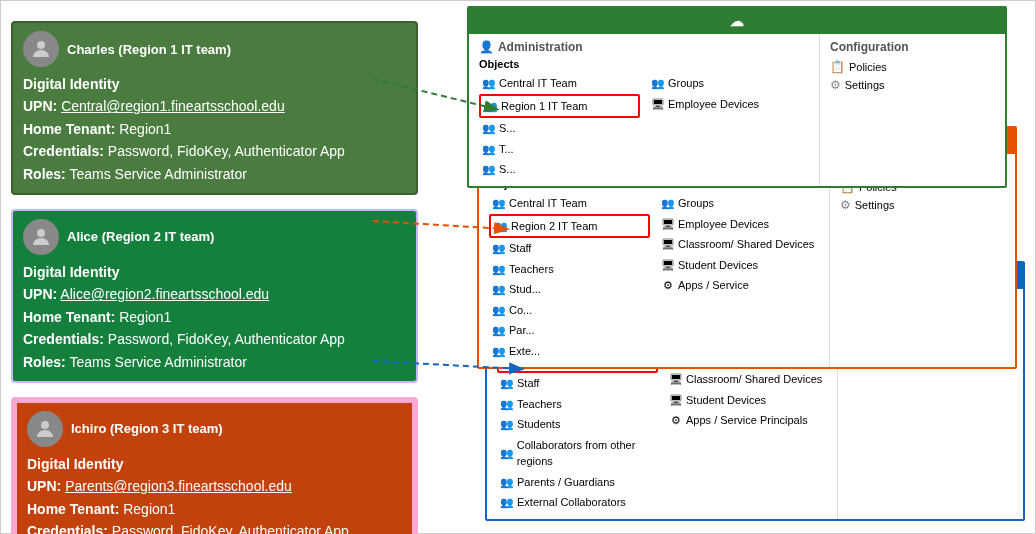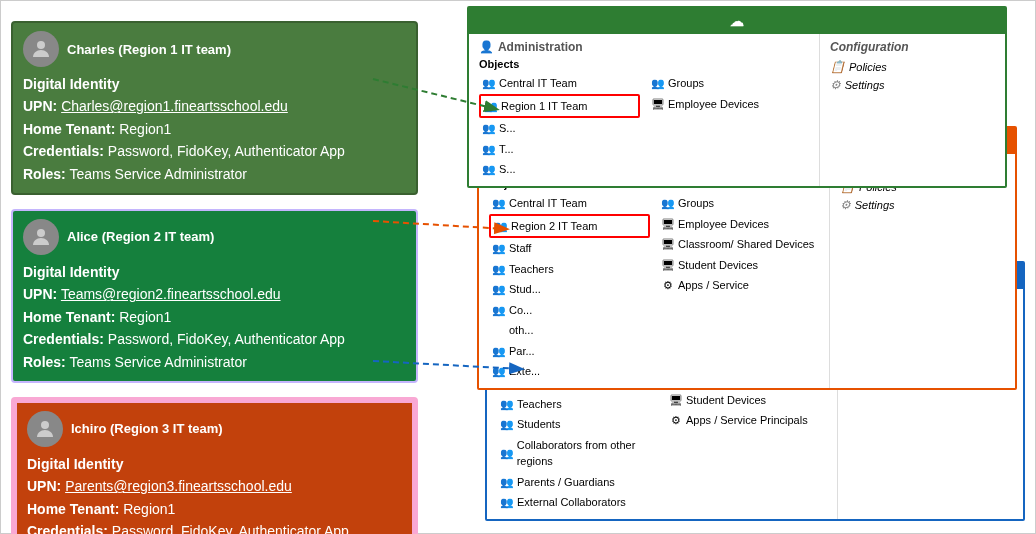--- a/index.html
+++ b/index.html
@@ -101,21 +101,21 @@
 
     .tenant-body {
       display: flex;
       gap: 0;
     }
     .tenant-section {
       padding: 6px 10px;
       border-right: 1px solid #ddd;
       flex: 1;
     }
-    .tenant-section:last-child { border-right: none; font-style: italic; }
+    .tenant-section:last-child { border-right: none; }
     .section-title {
       font-size: 12px;
       font-weight: bold;
       color: #555;
       margin-bottom: 4px;
       display: flex;
       align-items: center;
       gap: 4px;
     }
     .section-title .admin-icon { color: #c47a00; }
@@ -190,40 +190,40 @@
         <div class="person-avatar">
           <svg viewBox="0 0 24 24" fill="#ccc">
               <circle cx="12" cy="8" r="4"></circle>
               <path d="M4 20c0-4 3.6-7 8-7s8 3 8 7"></path>
             </svg>
         </div>
         <div class="person-name">Charles (Region 1 IT team)</div>
       </div>
       <div class="person-details">
         <div><span class="label">Digital Identity</span></div>
-        <div><span class="label">UPN:</span> <span class="underline">Charles@region1.fineartsschool.edu</span></div>
+        <div><span class="label">UPN:</span> <span class="underline">Central@region1.fineartsschool.edu</span></div>
         <div><span class="label">Home Tenant:</span> <span>Region1</span></div>
         <div><span class="label">Credentials:</span> <span>Password, FidoKey, Authenticator App</span></div>
         <div><span class="label">Roles:</span> <span>Teams Service Administrator</span></div>
       </div>
     </div>
 
     <div class="person-card orange">
       <div class="person-header">
         <div class="person-avatar">
           <svg viewBox="0 0 24 24" fill="#ccc">
               <circle cx="12" cy="8" r="4"></circle>
               <path d="M4 20c0-4 3.6-7 8-7s8 3 8 7"></path>
             </svg>
         </div>
         <div class="person-name">Alice (Region 2 IT team)</div>
       </div>
       <div class="person-details">
         <div><span class="label">Digital Identity</span></div>
-        <div><span class="label">UPN:</span> <span class="underline">Teams@region2.fineartsschool.edu</span></div>
+        <div><span class="label">UPN:</span> <span class="underline">Alice@region2.fineartsschool.edu</span></div>
         <div><span class="label">Home Tenant:</span> <span>Region1</span></div>
         <div><span class="label">Credentials:</span> <span>Password, FidoKey, Authenticator App</span></div>
         <div><span class="label">Roles:</span> <span>Teams Service Administrator</span></div>
       </div>
     </div>
 
     <div class="person-card blue">
       <div class="person-header">
         <div class="person-avatar">
           <svg viewBox="0 0 24 24" fill="#ccc">
@@ -297,21 +297,20 @@
           </div>
           <div style="font-weight:bold; font-size:11px; margin-bottom:3px;">Objects</div>
           <div class="objects-col">
             <div class="obj-list">
               <div class="obj-item"><span class="obj-icon">👥</span>Central IT Team</div>
               <div class="obj-item highlighted"><span class="obj-icon">👥</span>Region 2 IT Team</div>
               <div class="obj-item"><span class="obj-icon">👥</span>Staff</div>
               <div class="obj-item"><span class="obj-icon">👥</span>Teachers</div>
               <div class="obj-item"><span class="obj-icon">👥</span>Stud...</div>
               <div class="obj-item"><span class="obj-icon">👥</span>Co...</div>
-              <div class="obj-item"><span class="obj-icon"></span>oth...</div>
               <div class="obj-item"><span class="obj-icon">👥</span>Par...</div>
               <div class="obj-item"><span class="obj-icon">👥</span>Exte...</div>
             </div>
             <div class="obj-list">
               <div class="obj-item"><span class="obj-icon">👥</span>Groups</div>
               <div class="obj-item"><span class="obj-icon">🖥</span>Employee Devices</div>
               <div class="obj-item"><span class="obj-icon">🖥</span>Classroom/ Shared Devices</div>
               <div class="obj-item"><span class="obj-icon">🖥</span>Student Devices</div>
               <div class="obj-item"><span class="obj-icon">⚙</span>Apps / Service</div>
             </div>

